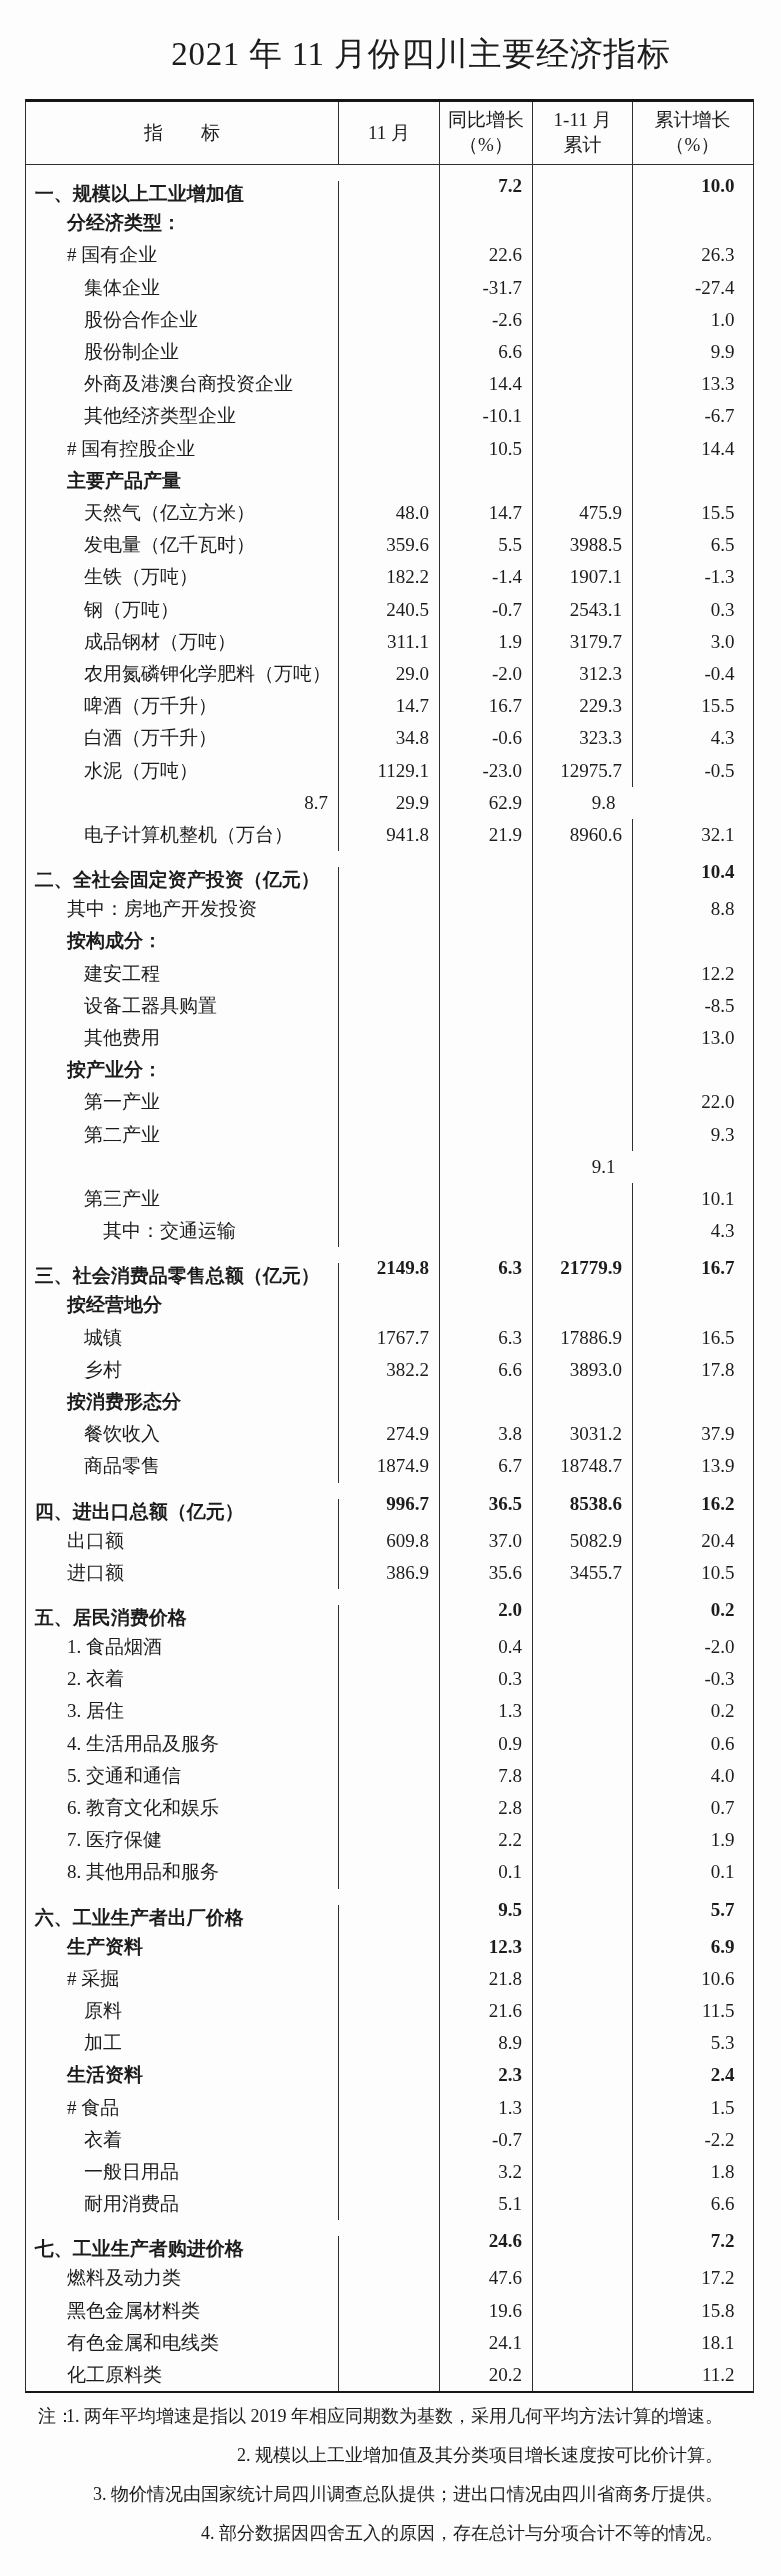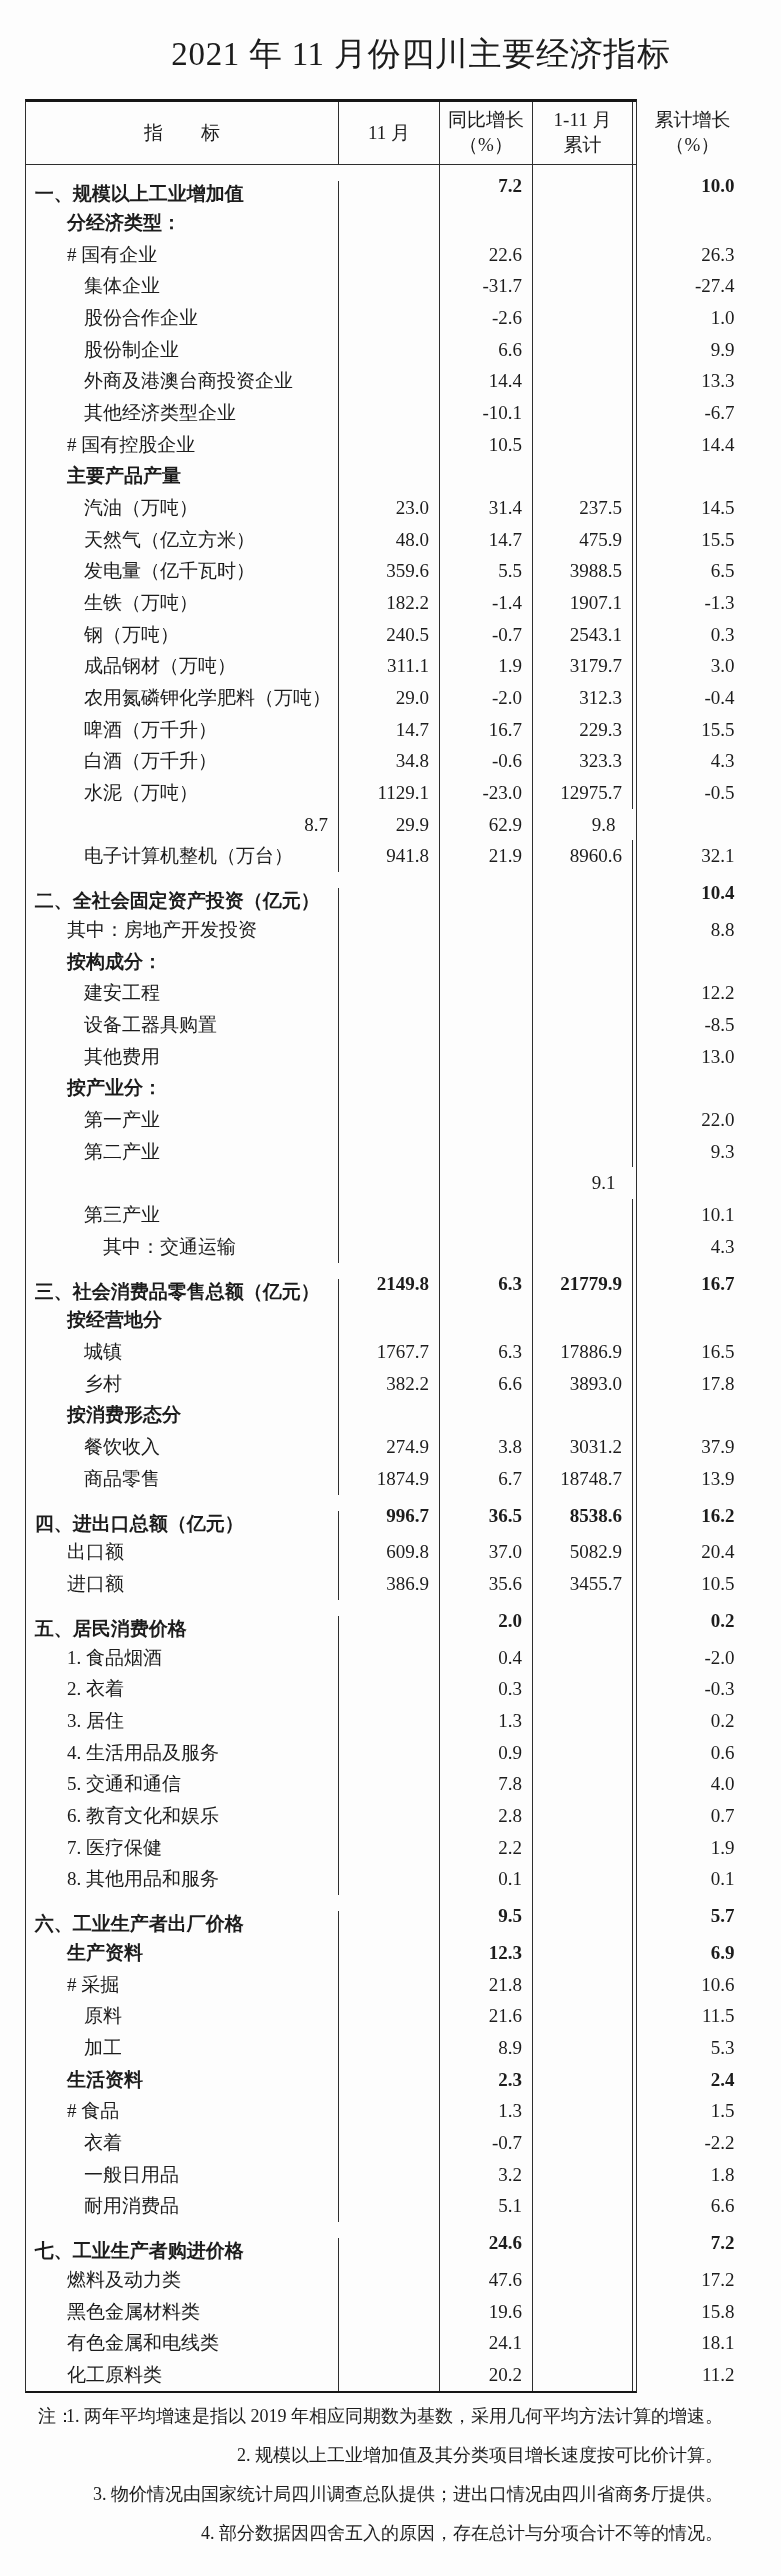--- a/index.html
+++ b/index.html
@@ -8,21 +8,21 @@
     background:#fdfdfd;color:#1c1c1c;
     font-family:"Liberation Serif","DejaVu Serif",serif;
   }
   .title{
     position:absolute;top:32px;left:0;width:100%;
     text-align:center;font-size:33px;font-weight:400;margin:0;
     letter-spacing:0.7px;
     padding-left:30px;
   }
   .table{
-    position:absolute;left:25px;top:99px;width:612px;
+    position:absolute;left:25px;top:99px;width:729px;
     box-sizing:border-box;background:transparent;
     border-top:3.6px solid #161616;
     border-bottom:2.2px solid #161616;
     border-left:1.4px solid #2e2e2e;
     border-right:1.4px solid #2e2e2e;
   }
   .thead{
     display:grid;grid-template-columns:313px 101px 93px 100px 119px;
     height:62px;border-bottom:1.4px solid #2e2e2e;
   }
@@ -144,27 +144,20 @@
         <div class="cell num last">14.4</div>
       </div>
       <div class="row bold">
         <div class="cell lab ind-2">主要产品产量</div>
         <div class="cell num"></div>
         <div class="cell num"></div>
         <div class="cell num"></div>
         <div class="cell num last"></div>
       </div>
       <div class="row">
-        <div class="cell lab ind-3">汽油（万吨）</div>
-        <div class="cell num">23.0</div>
-        <div class="cell num">31.4</div>
-        <div class="cell num">237.5</div>
-        <div class="cell num last">14.5</div>
-      </div>
-      <div class="row">
         <div class="cell lab ind-3">天然气（亿立方米）</div>
         <div class="cell num">48.0</div>
         <div class="cell num">14.7</div>
         <div class="cell num">475.9</div>
         <div class="cell num last">15.5</div>
       </div>
       <div class="row">
         <div class="cell lab ind-3">发电量（亿千瓦时）</div>
         <div class="cell num">359.6</div>
         <div class="cell num">5.5</div>

